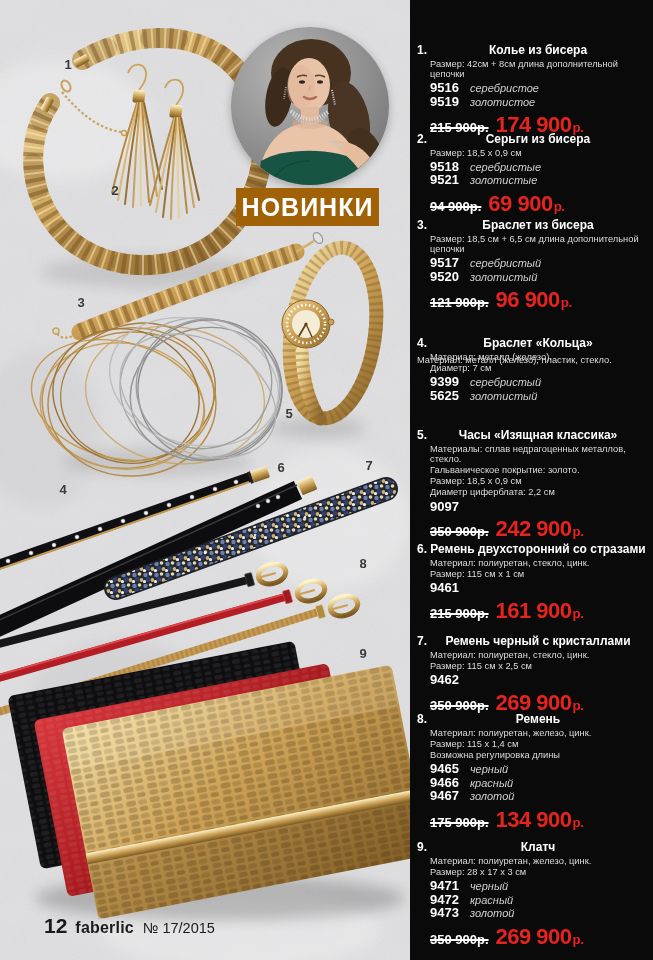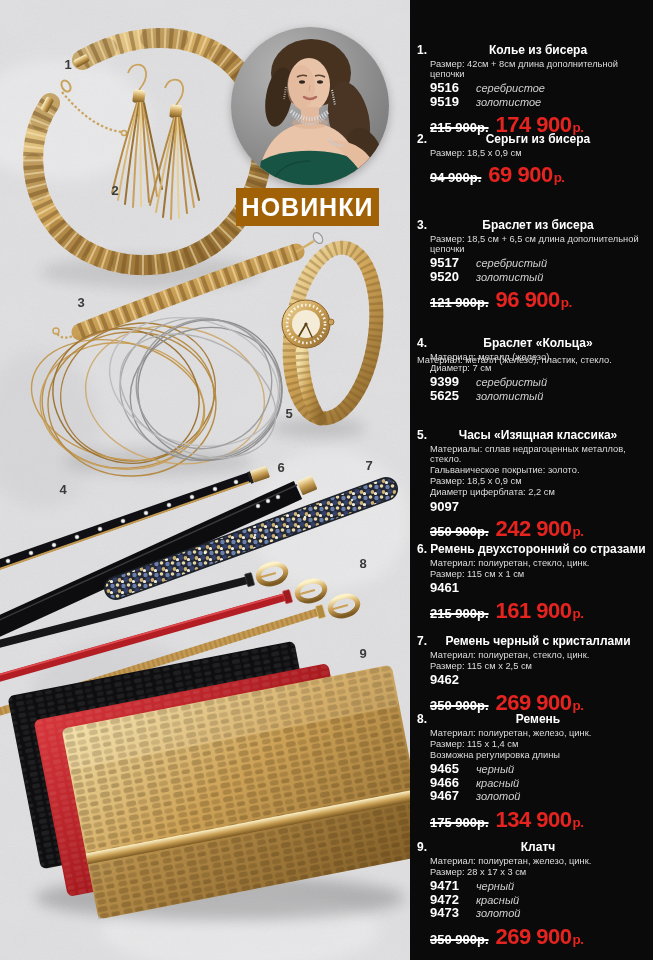--- a/index.html
+++ b/index.html
@@ -23,21 +23,21 @@
 
   
   .panel{position:absolute;left:410px;top:0;width:243px;height:960px;background:#0a0a0a;}
   .item{position:absolute;left:7px;width:229px;}
   .trow{display:flex;color:#fff;font-weight:bold;font-size:12px;line-height:1.05;}
   .num{width:13px;flex:none;}
   .tt{flex:1;text-align:center;}
   .det{margin-left:13px;margin-top:2px;color:#ddd;font-size:9.3px;line-height:1.1;}
   .det + .det{margin-top:1px;}
   .vars{margin-top:3px;}
-  .vrow{margin-left:13px;display:flex;align-items:baseline;gap:17px;line-height:11.5px;margin-top:1px;}
+  .vrow{margin-left:13px;display:flex;align-items:baseline;gap:11px;line-height:11.5px;margin-top:1px;}
   .code{color:#fff;font-weight:bold;font-size:13px;}
   .cname{color:#cfcfcf;font-style:italic;font-size:11px;}
   .prow{margin-left:13px;margin-top:4px;display:flex;align-items:baseline;gap:7px;white-space:nowrap;}
   .old{color:#fff;font-weight:bold;font-size:13px;text-decoration:line-through;text-decoration-thickness:1.5px;}
   .new{color:#e5231f;font-weight:bold;font-size:22px;letter-spacing:-.5px;}
   .new .cur{font-size:13.5px;margin-left:1px;}
   .note{position:absolute;left:7px;width:210px;color:#ddd;font-size:9.3px;line-height:1.15;margin-top:48px;}
 </style>
 </head>
 <body>
@@ -320,20 +320,25 @@
     <div class="plabel" style="left:68px;top:64px">1</div>
     <div class="plabel" style="left:115px;top:190px">2</div>
     <div class="plabel" style="left:81px;top:302px">3</div>
     <div class="plabel" style="left:63px;top:489px">4</div>
     <div class="plabel" style="left:289px;top:413px">5</div>
     <div class="plabel" style="left:281px;top:467px">6</div>
     <div class="plabel" style="left:369px;top:465px">7</div>
     <div class="plabel" style="left:363px;top:563px">8</div>
     <div class="plabel" style="left:363px;top:653px">9</div>
 
+    <div class="footer">
+      <span class="pnum">12</span>
+      <span class="brand">faberlic</span>
+      <span class="issue">№ 17/2015</span>
+    </div>
   </div>
 
   <div class="panel">
 
     <div class="item" style="top:44px">
       <div class="trow">
         <span class="num">1.</span>
         <span class="tt">Колье из бисера</span>
       </div>
       <div class="det">Размер: 42см + 8см длина дополнительной цепочки</div>
@@ -352,20 +357,30 @@
         <span class="new"><span>174 900</span><span class="cur">р.</span></span>
       </div>
     </div>
 
     <div class="item" style="top:133px">
       <div class="trow">
         <span class="num">2.</span>
         <span class="tt">Серьги из бисера</span>
       </div>
       <div class="det">Размер: 18,5 x 0,9 см</div>
+      <div class="vars">
+        <div class="vrow">
+          <span class="code">9518</span>
+          <span class="cname">серебристые</span>
+        </div>
+        <div class="vrow">
+          <span class="code">9521</span>
+          <span class="cname">золотистые</span>
+        </div>
+      </div>
       <div class="prow">
         <span class="old">94 900р.</span>
         <span class="new"><span>69 900</span><span class="cur">р.</span></span>
       </div>
     </div>
 
     <div class="item" style="top:219px">
       <div class="trow">
         <span class="num">3.</span>
         <span class="tt">Браслет из бисера</span>

